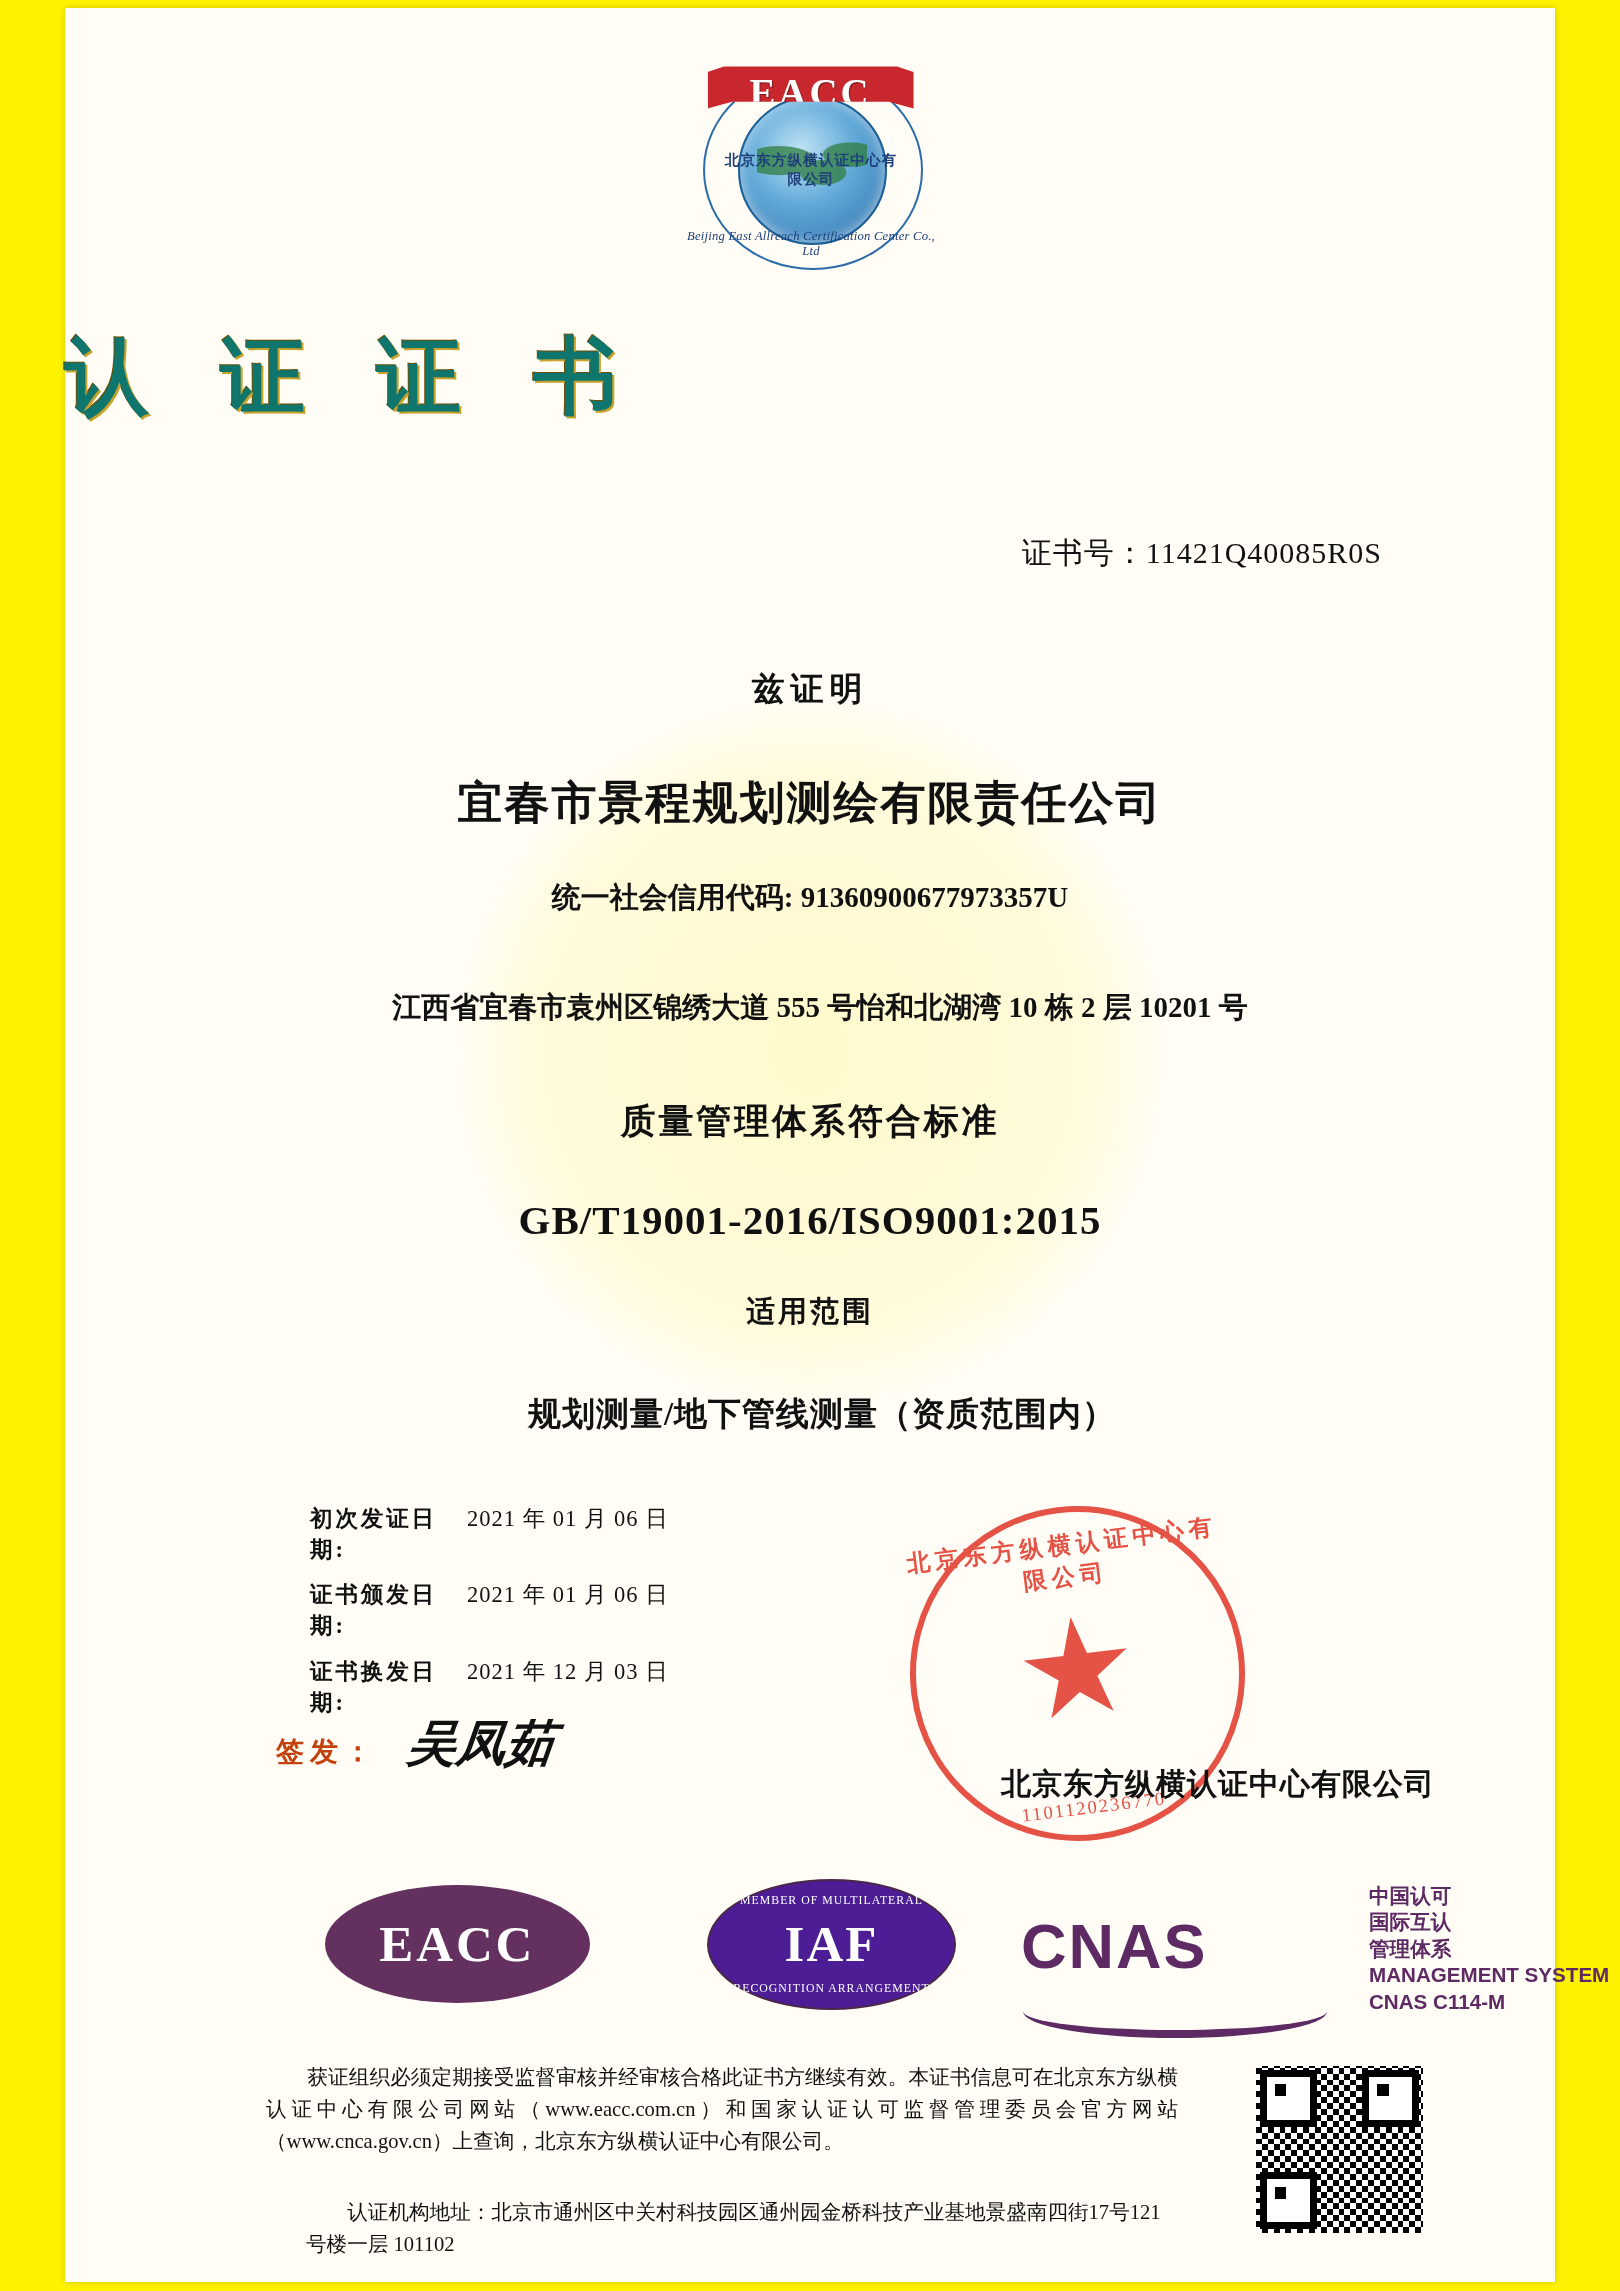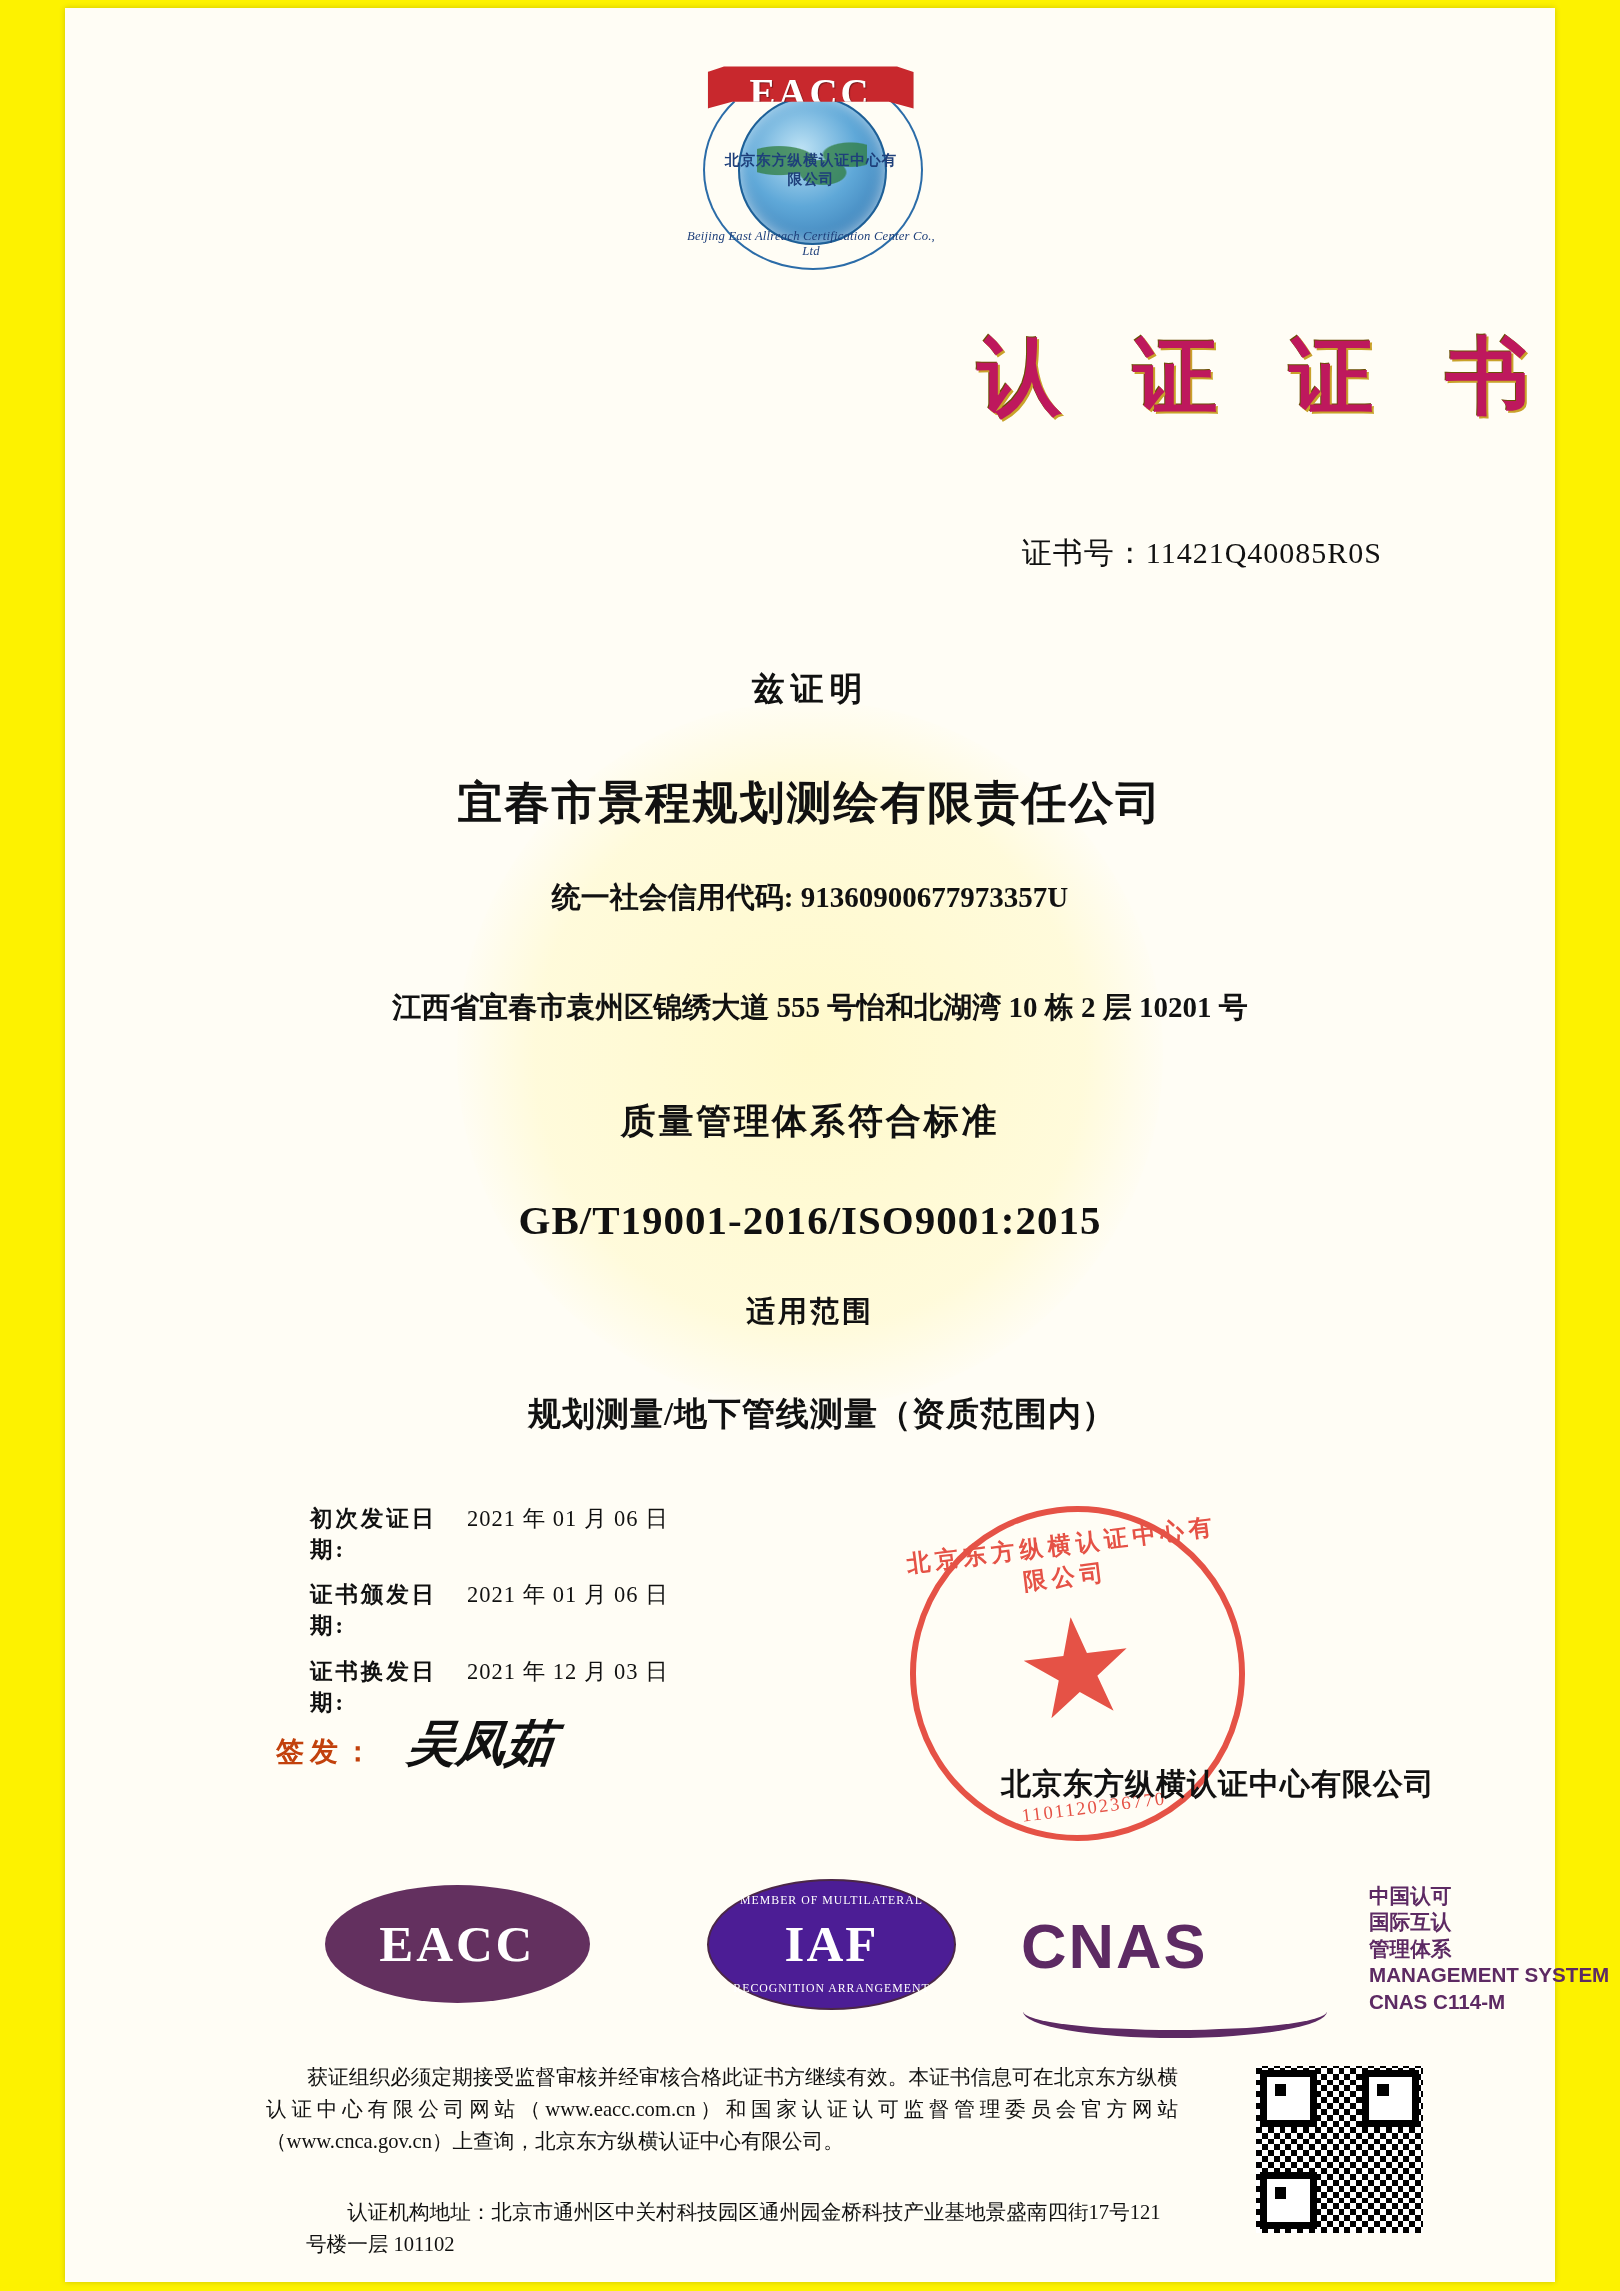--- a/index.html
+++ b/index.html
@@ -80,26 +80,25 @@
     letter-spacing:1px;
   }
   .toplogo .en-arc{
     position:absolute;left:50%;top:180px;margin-left:-125px;width:251px;
     text-align:center;font-size:12.7px;color:#1e3f7a;font-style:italic;
     letter-spacing:0.2px;
   }
 
   
   .title{
-    position:absolute;left:0;right:0;top:312px;text-align:right;
+    position:absolute;left:0;right:0;top:312px;text-align:left;
     font-family:"Liberation Serif", serif;
     font-weight:bold;font-size:84px;letter-spacing:25.5px;
-    color:#be185d;
+    color:#0f766e;
     text-shadow:2px 2px 0 #c9a22a, -1px -1px 0 #6b4f06;
-    margin-left:23px;
   }
 
   
   .certno{
     position:absolute;right:173px;top:525px;
     font-size:30px;color:#111;letter-spacing:1px;
   }
 
   
   .l-zz{position:absolute;left:0;right:0;top:659px;text-align:center;font-size:33px;font-weight:bold;color:#111;letter-spacing:5.9px;}

